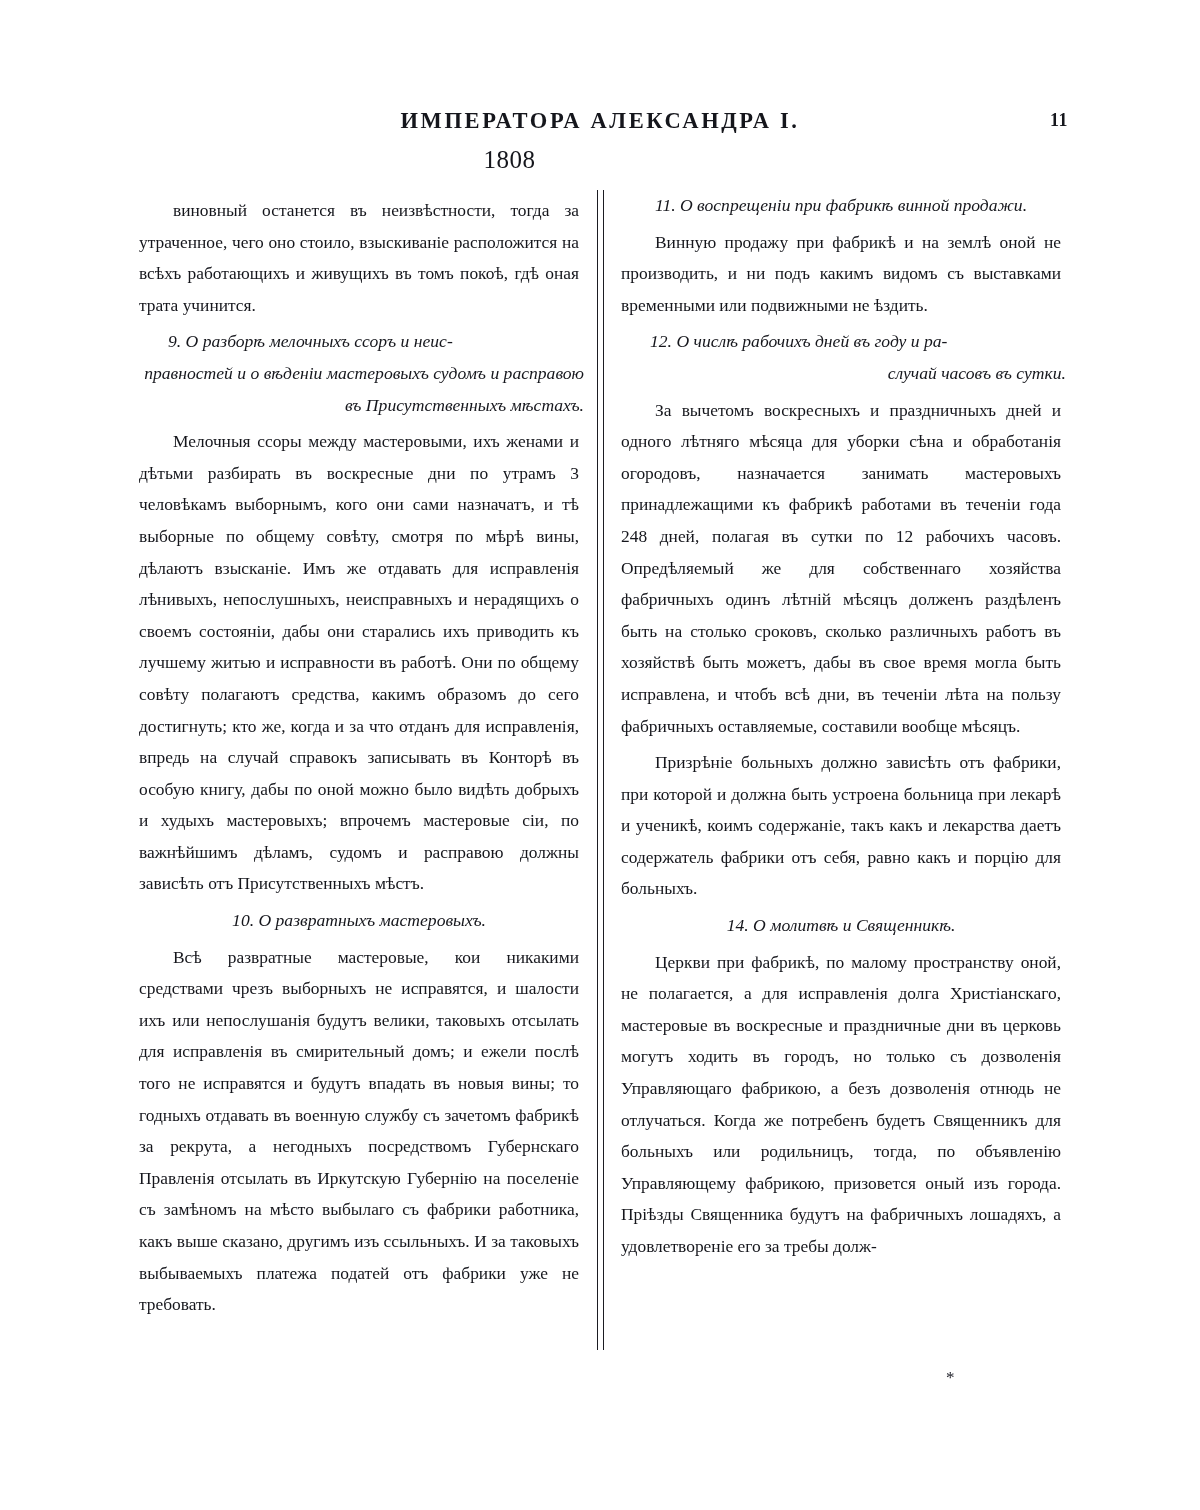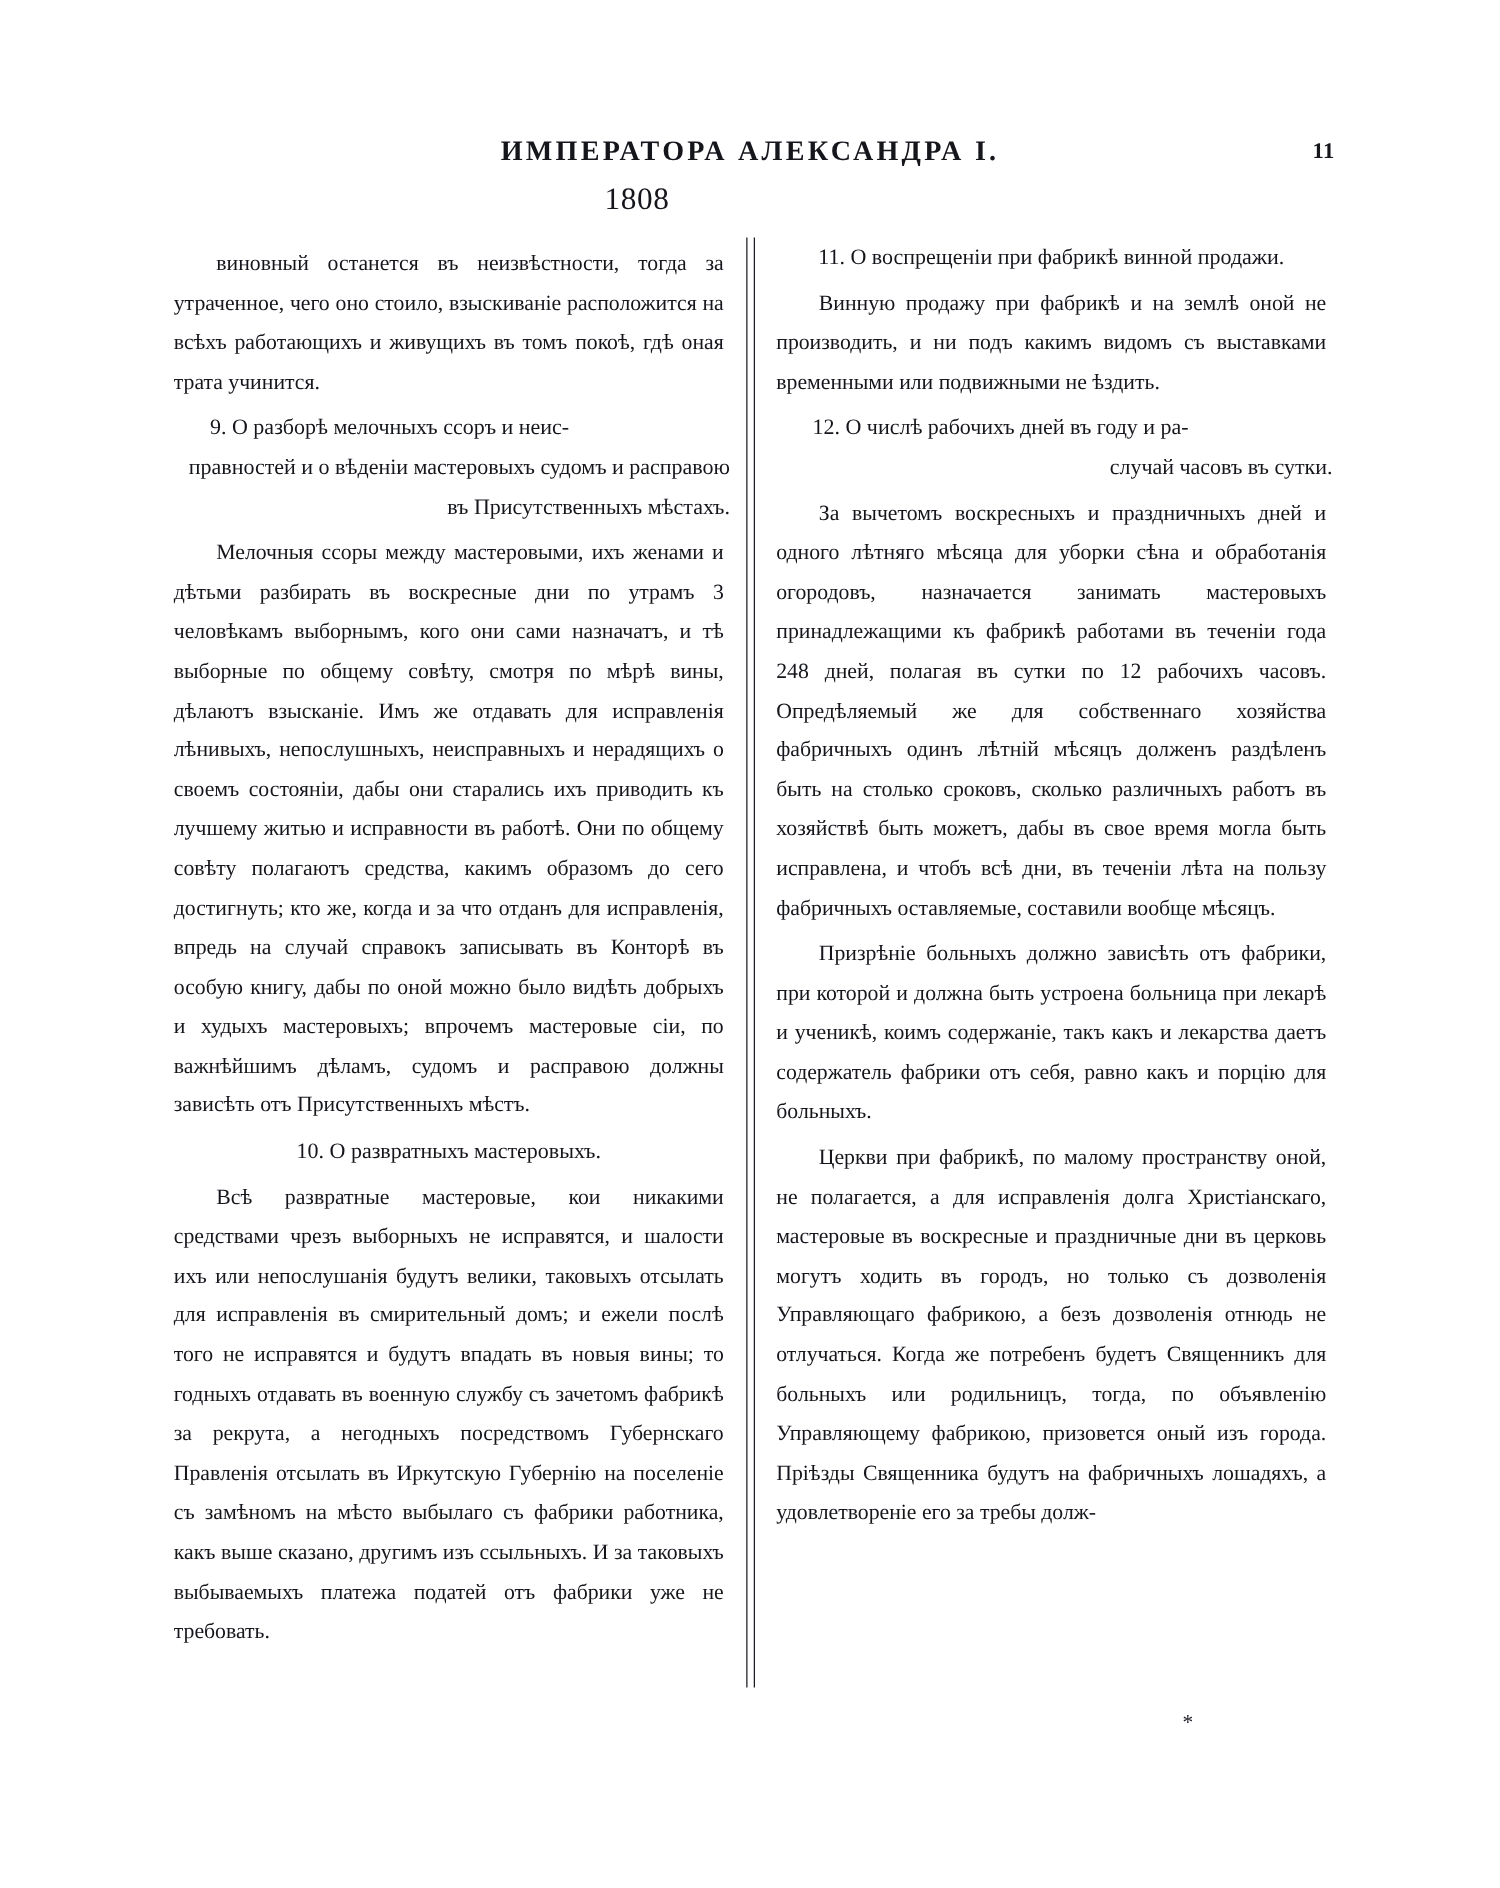--- a/index.html
+++ b/index.html
@@ -84,20 +84,21 @@
     line-height: 31.6px;
     text-align: justify;
     text-justify: inter-word;
     text-indent: 34px;
     hyphens: manual;
   }
   .section-head {
     margin: 0;
     font-size: 17.6px;
     line-height: 31.6px;
+    font-style: italic;
     text-align: center;
     text-indent: 0;
   }
   .section-head.run-in {
     text-align: justify;
     text-indent: 34px;
   }
   .section-head.run-in .tail {
     display: block;
     text-align: right;
@@ -159,20 +160,23 @@
       <div class="section-head run-in">
         <span>12. О числѣ рабочихъ дней въ году и ра-</span>
         <span class="tail">случай часовъ въ сутки.</span>
       </div>
 
       <p>За вычетомъ воскресныхъ и праздничныхъ дней и одного лѣтняго мѣсяца для уборки сѣна и обработанія огородовъ, назначается занимать мастеровыхъ принадлежащими къ фабрикѣ работами въ теченіи года 248 дней, полагая въ сутки по 12 рабочихъ часовъ. Опредѣляемый же для собственнаго хозяйства фабричныхъ одинъ лѣтній мѣсяцъ долженъ раздѣленъ быть на столько сроковъ, сколько различныхъ работъ въ хозяйствѣ быть можетъ, дабы въ свое время могла быть исправлена, и чтобъ всѣ дни, въ теченіи лѣта на пользу фабричныхъ оставляемые, составили вообще мѣсяцъ.</p>
 
 
       <p>Призрѣніе больныхъ должно зависѣть отъ фабрики, при которой и должна быть устроена больница при лекарѣ и ученикѣ, коимъ содержаніе, такъ какъ и лекарства даетъ содержатель фабрики отъ себя, равно какъ и порцію для больныхъ.</p>
 
+      <div class="section-head">
+        <span>14. О молитвѣ и Священникѣ.</span>
+      </div>
 
       <p>Церкви при фабрикѣ, по малому пространству оной, не полагается, а для исправленія долга Христіанскаго, мастеровые въ воскресные и праздничные дни въ церковь могутъ ходить въ городъ, но только съ дозволенія Управляющаго фабрикою, а безъ дозволенія отнюдь не отлучаться. Когда же потребенъ будетъ Священникъ для больныхъ или родильницъ, тогда, по объявленію Управляющему фабрикою, призовется оный изъ города. Прiѣзды Священника будутъ на фабричныхъ лошадяхъ, а удовлетвореніе его за требы долж-</p>
 
     </div>
   </div>
 
   <div class="asterisk">*</div>
 
 </div>
 

